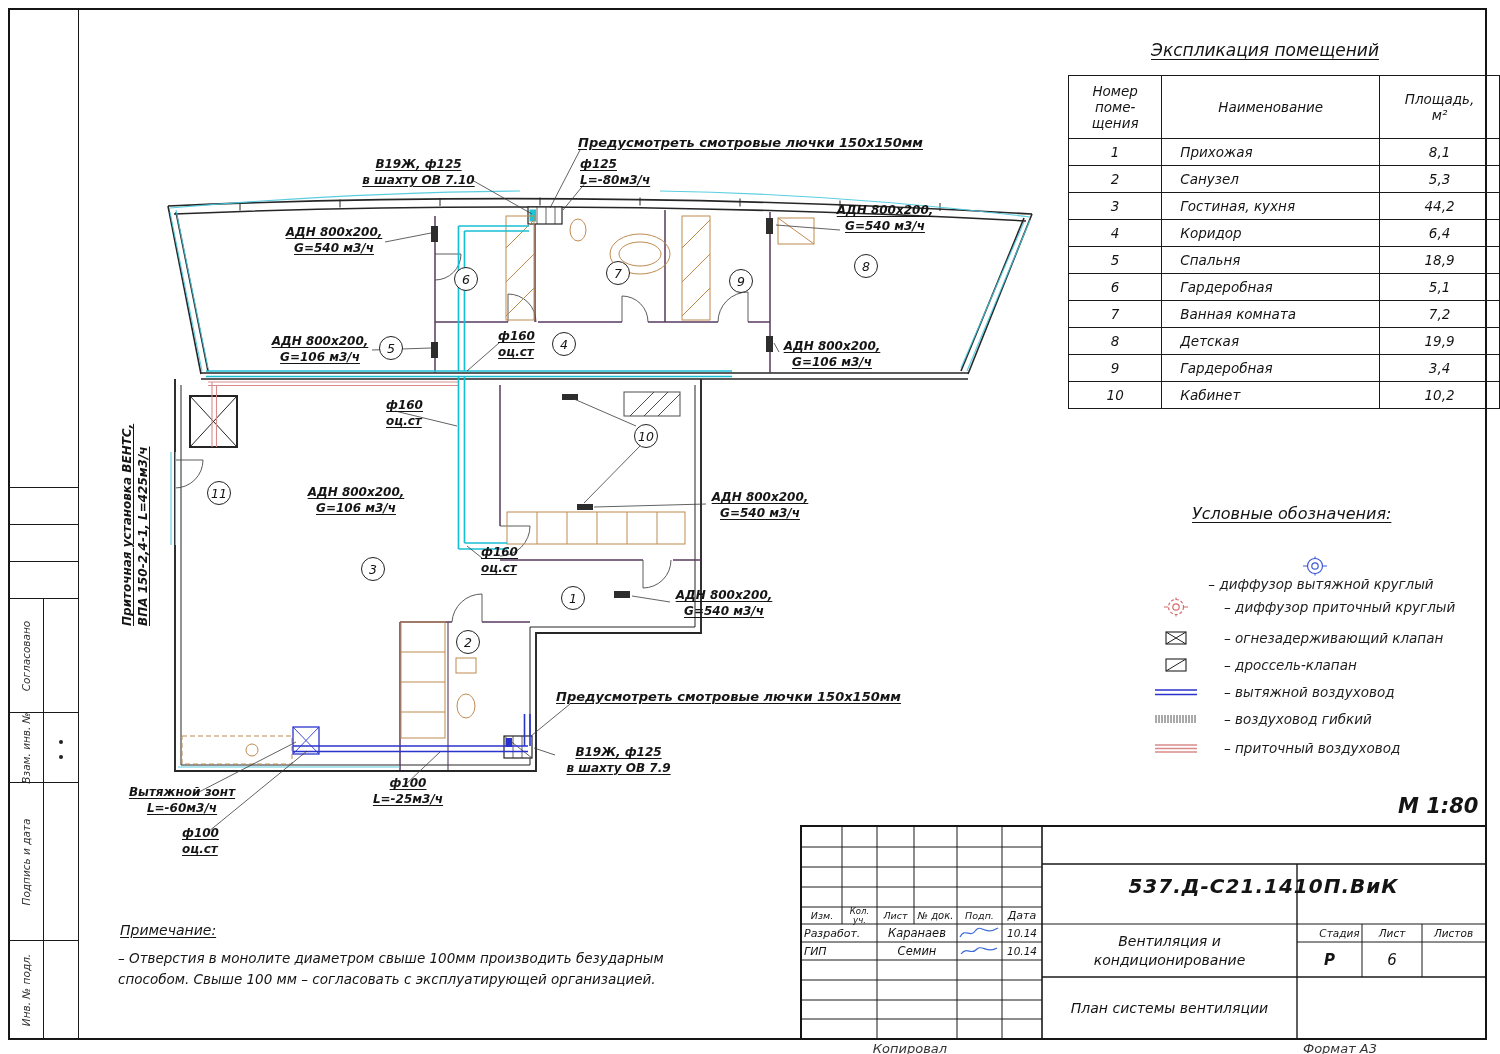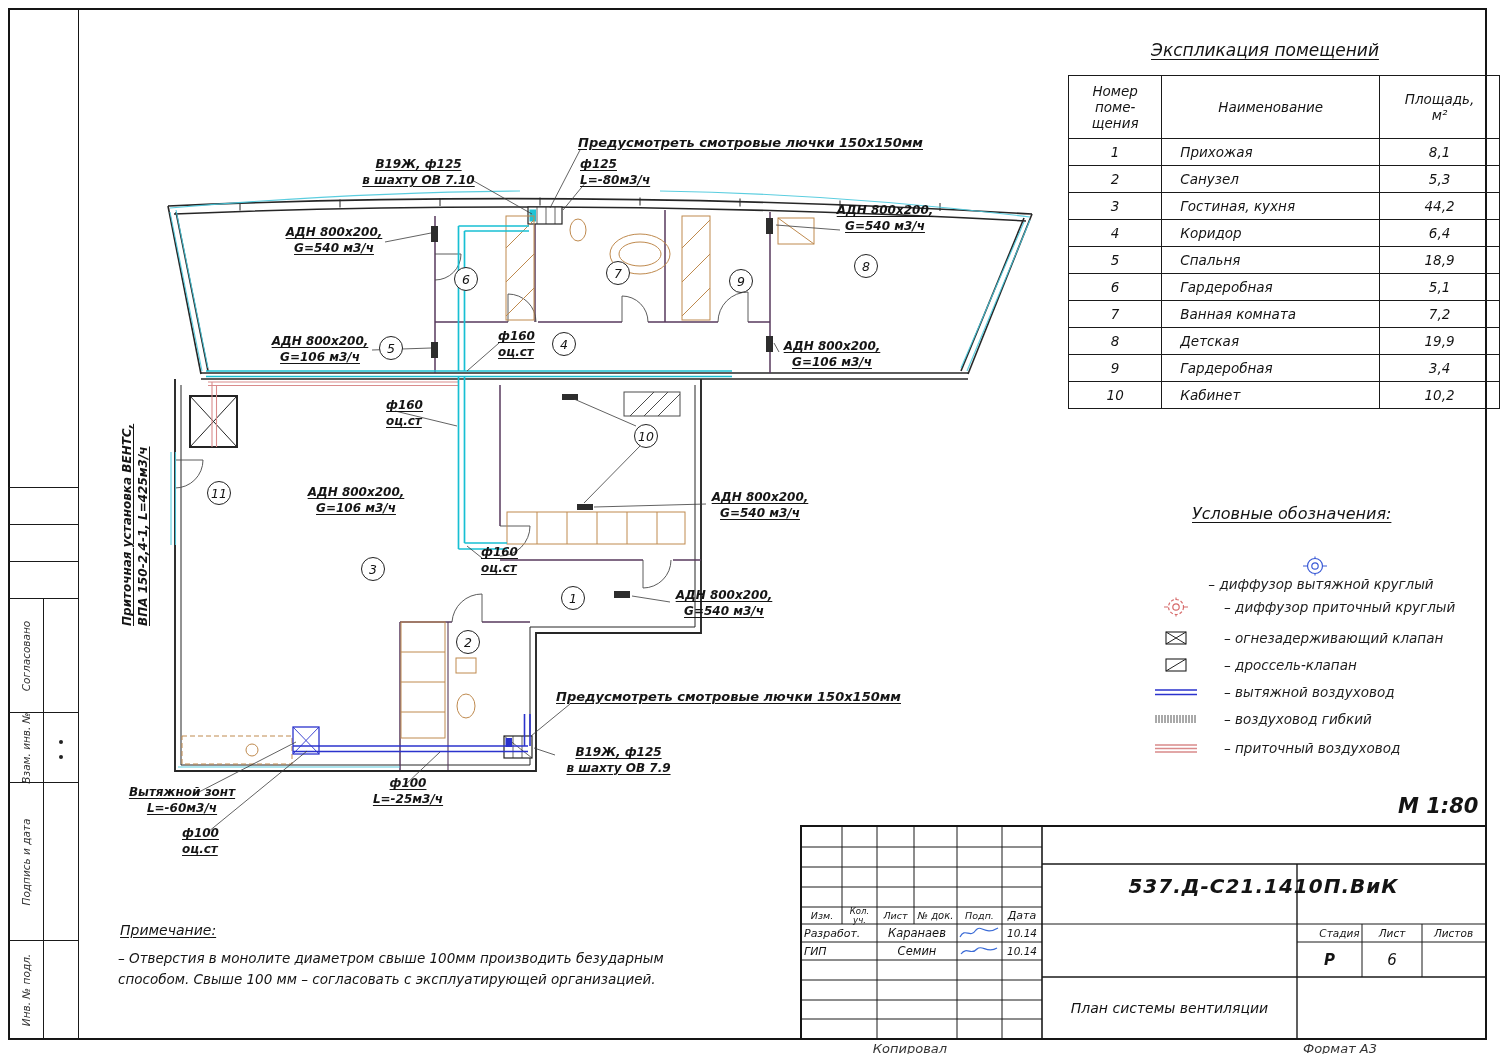--- a/index.html
+++ b/index.html
@@ -520,20 +520,22 @@
   <div class="cell" style="left:75px;top:115px;width:80px;height:18px;font-size:11.5px;">Семин</div>
   <div class="cell" style="left:200px;top:115px;width:40px;height:18px;font-size:10.5px;">10.14</div>
 
   <svg width="45" height="18" style="position:absolute;left:155px;top:97px;">
     <path d="M3 13 C 8 3 13 15 19 6 C 24 0 28 12 41 4" stroke="#3b6bd6" stroke-width="1.2" fill="none"></path>
   </svg>
   <svg width="45" height="18" style="position:absolute;left:155px;top:115px;">
     <path d="M4 12 C 10 4 14 14 20 7 C 25 2 30 12 40 6" stroke="#3b6bd6" stroke-width="1.2" fill="none"></path>
   </svg>
 
+  <div class="cell pre" style="left:240px;top:97px;width:255px;height:53px;font-size:14px;line-height:1.35;">Вентиляция и
+кондиционирование</div>
   <div class="cell" style="left:495px;top:97px;width:85px;height:18px;font-size:10.5px;">Стадия</div>
   <div class="cell" style="left:560px;top:97px;width:60px;height:18px;font-size:10.5px;">Лист</div>
   <div class="cell" style="left:620px;top:97px;width:63px;height:18px;font-size:10.5px;">Листов</div>
   <div class="cell" style="left:495px;top:115px;width:65px;height:35px;font-size:15px;font-weight:bold;">Р</div>
   <div class="cell" style="left:560px;top:115px;width:60px;height:35px;font-size:15px;">6</div>
   <div class="cell" style="left:240px;top:150px;width:255px;height:61px;font-size:14px;">План системы вентиляции</div>
 </div>
 
 <div class="footer-txt" style="left:855px;width:110px;">Копировал</div>
 <div class="footer-txt" style="left:1280px;width:120px;">Формат А3</div>

